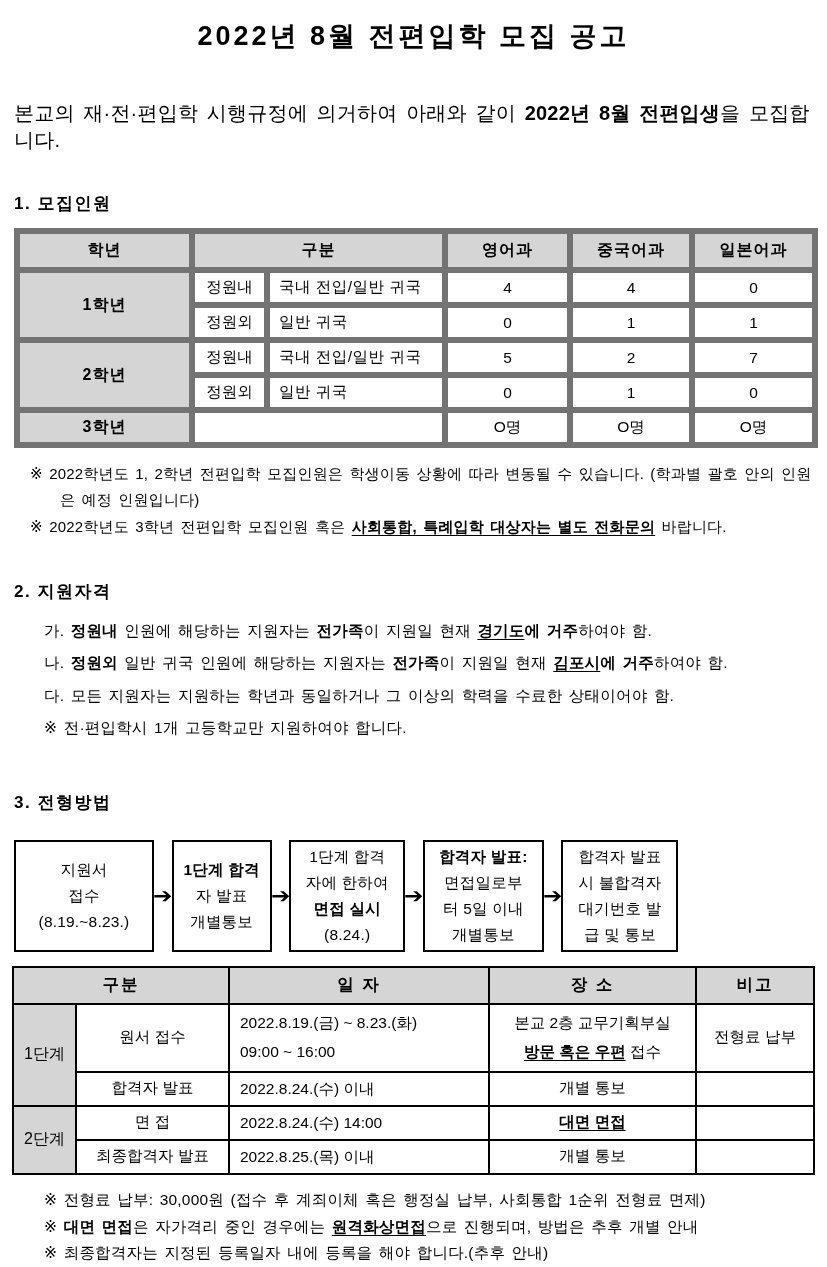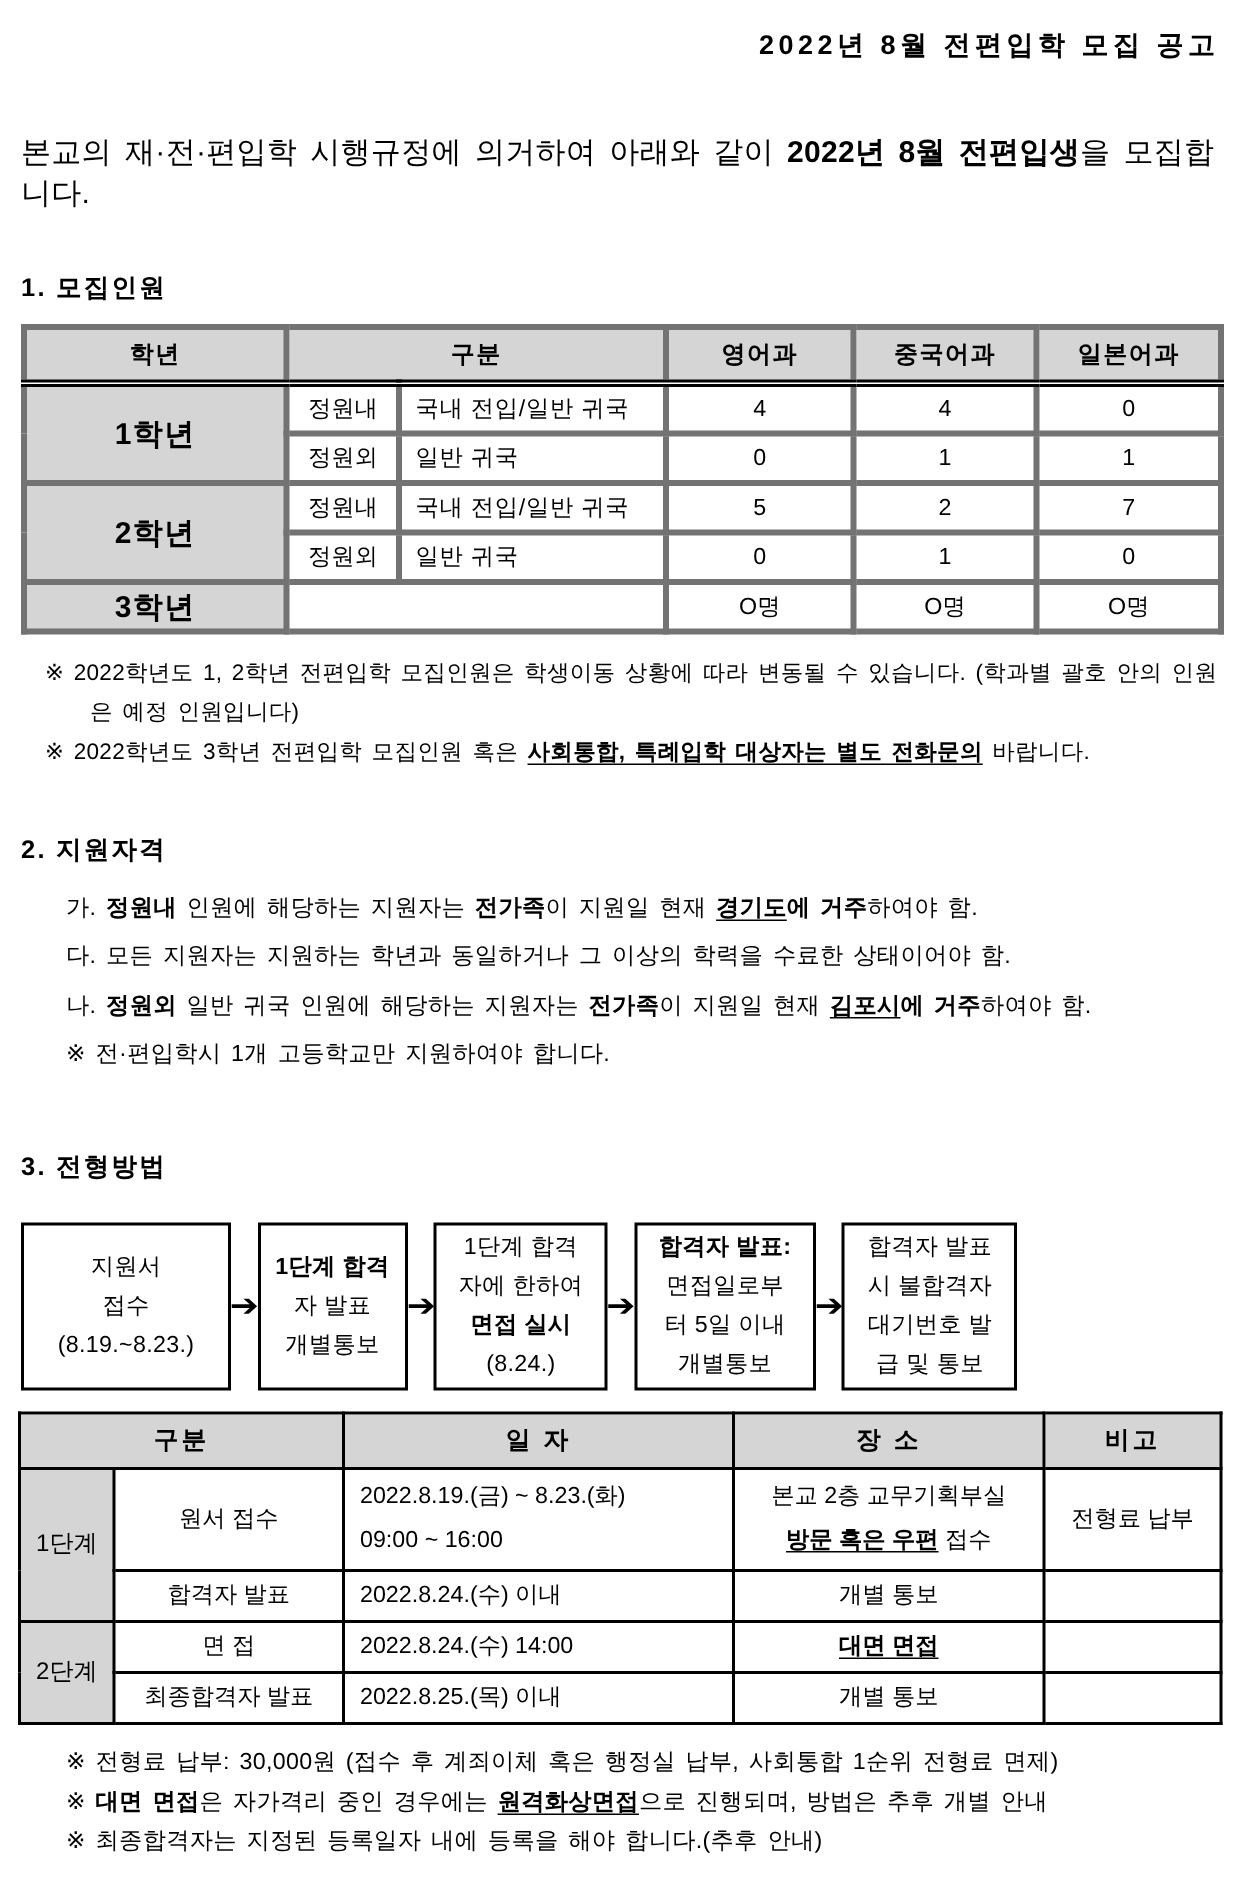--- a/index.html
+++ b/index.html
@@ -4,39 +4,39 @@
 <style>
   :root{ --gray:#d5d5d5; --ink:#000; }
   html,body{margin:0;padding:0;}
   body{
     width:827px;height:1267px;background:#fff;color:var(--ink);
     font-family:"Liberation Sans","DejaVu Sans",sans-serif;
     overflow:hidden;
   }
   .page{box-sizing:border-box;width:827px;padding:14px 14px 0 14px;}
 
-  .doc-title{font-size:18px;font-weight:700;text-align:right;letter-spacing:3px;margin-top:4px;}
+  .doc-title{font-size:27px;font-weight:700;text-align:center;letter-spacing:3px;margin-top:4px;}
 
   .intro{margin-top:46px;font-size:20px;letter-spacing:.2px;word-spacing:3px;}
 
   .sec-heading{font-size:17px;font-weight:600;letter-spacing:1.5px;}
   .mt-s1{margin-top:38px;}
   .mt-s2{margin-top:40px;}
   .mt-s3{margin-top:46px;}
   .mt-s4{margin-top:54px;}
 
   .b{font-weight:700;}
   .u{font-weight:700;text-decoration:underline;text-underline-offset:3px;}
 
   
   table.t1{border-collapse:collapse;table-layout:fixed;width:798px;margin-top:13px;}
-  .t1 th,.t1 td{border:4px solid #737373;text-align:center;font-size:15.5px;overflow:hidden;}
+  .t1 th,.t1 td{border:6px solid #737373;text-align:center;font-size:15.5px;overflow:hidden;}
   .t1 th{background:var(--gray);height:31px;font-size:16px;letter-spacing:1px;border-bottom:5px double #000;}
   .t1 td{height:27px;}
-  .t1 .cell-grade{background:var(--gray);font-weight:700;font-size:20px;letter-spacing:1px;}
+  .t1 .cell-grade{background:var(--gray);font-weight:700;font-size:16px;letter-spacing:1px;}
   .t1 .cell-desc{text-align:left;padding-left:9px;letter-spacing:.5px;}
 
   
   .notes{margin:13px 0 0 16px;font-size:15px;line-height:1.75;letter-spacing:.2px;word-spacing:2px;}
   .note-hang{padding-left:30px;text-indent:-30px;}
 
   
   .quals{margin:12px 0 0 30px;font-size:15.5px;line-height:2.1;letter-spacing:.2px;word-spacing:2px;}
 
   
@@ -127,22 +127,22 @@
 
   <div class="notes">
     <div class="note-hang">※ 2022학년도 1, 2학년 전편입학 모집인원은 학생이동 상황에 따라 변동될 수 있습니다. (학과별 괄호 안의 인원은 예정 인원입니다)</div>
     <div class="note-hang"><span>※ 2022학년도 3학년 전편입학 모집인원 혹은 </span><span class="u">사회통합, 특례입학 대상자는 별도 전화문의</span><span> 바랍니다.</span></div>
   </div>
 
   <div class="sec-heading mt-s2">2. 지원자격</div>
 
   <div class="quals">
     <div><span>가. </span><span class="b">정원내</span><span> 인원에 해당하는 지원자는 </span><span class="b">전가족</span><span>이 지원일 현재 </span><span class="u">경기도</span><span class="b">에 거주</span><span>하여야 함.</span></div>
+    <div><span>나. </span><span class="b">정원외</span><span> 일반 귀국 인원에 해당하는 지원자는 </span><span class="b">전가족</span><span>이 지원일 현재 </span><span class="u">김포시</span><span class="b">에 거주</span><span>하여야 함.</span></div>
     <div>다. 모든 지원자는 지원하는 학년과 동일하거나 그 이상의 학력을 수료한 상태이어야 함.</div>
-    <div><span>나. </span><span class="b">정원외</span><span> 일반 귀국 인원에 해당하는 지원자는 </span><span class="b">전가족</span><span>이 지원일 현재 </span><span class="u">김포시</span><span class="b">에 거주</span><span>하여야 함.</span></div>
     <div>※ 전·편입학시 1개 고등학교만 지원하여야 합니다.</div>
   </div>
 
   <div class="sec-heading mt-s3">3. 전형방법</div>
 
   <div class="flow">
     <div class="fbox fb1">
       <div>지원서</div>
       <div>접수</div>
       <div>(8.19.~8.23.)</div>

